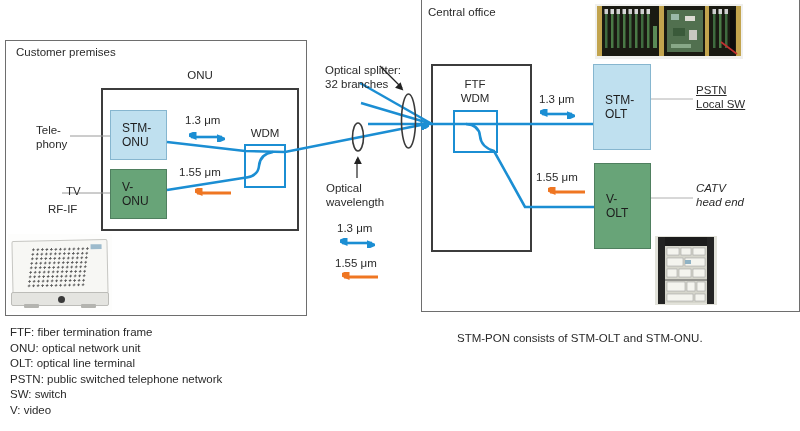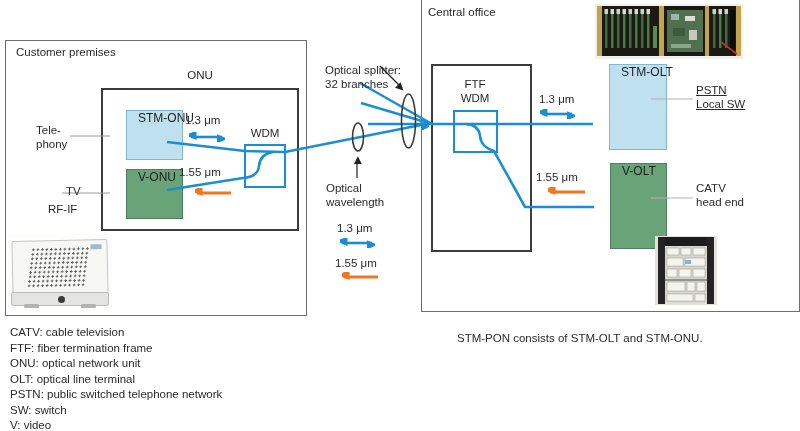--- a/index.html
+++ b/index.html
@@ -6,22 +6,22 @@
   #stage{
     position:relative;width:800px;height:431px;overflow:hidden;background:#fff;
     font-family:"Liberation Sans",sans-serif;color:#2a2a2a;
   }
   .abs{position:absolute;}
   .lbl{position:absolute;font-size:11.5px;line-height:13.5px;white-space:nowrap;color:#2a2a2a;}
   .lbl.center{text-align:center;}
   .outline-box{position:absolute;border:1.5px solid #6e6e6e;background:transparent;}
   .inner-box{position:absolute;border:2px solid #3c3c3c;background:transparent;}
   .node{
-    position:absolute;display:flex;flex-direction:row;
-    font-size:12px;line-height:14.5px;padding-left:11px;box-sizing:border-box;color:#1d1d1d;margin-left:16px;
+    position:absolute;display:flex;flex-direction:column;justify-content:center;
+    font-size:12px;line-height:14.5px;padding-left:11px;box-sizing:border-box;color:#1d1d1d;
   }
   .node.blue{background:#bfe0ef;border:1px solid #86b6cf;}
   .node.green{background:#68a478;border:1px solid #4f7f5f;}
   svg{position:absolute;left:0;top:0;}
   
   .onu-photo{position:absolute;left:8px;top:234px;width:104px;height:78px;background:#fdfdfc;}
   .onu-top{position:absolute;left:4px;top:6px;width:94px;height:53px;background:#f7f7f4;border:1px solid #c6c6c2;border-radius:2px;transform:rotate(-1.2deg);}
   .onu-grid{position:absolute;left:16px;top:6px;width:58px;height:40px;transform:skewX(-8deg);
     background-image:radial-gradient(#5a5a5a 0.9px,transparent 1px);background-size:4.5px 4.5px;}
   .onu-tag{position:absolute;right:5px;top:4px;width:11px;height:5px;background:#9dbbcd;}
@@ -212,31 +212,30 @@
   <div class="lbl center" style="left:444px;top:78px;width:62px;">
     <div>FTF</div>
     <div>WDM</div>
   </div>
   <div class="lbl" style="left:539px;top:93px;">1.3 μm</div>
   <div class="lbl" style="left:536px;top:171px;">1.55 μm</div>
   <div class="lbl" style="left:696px;top:84px;text-decoration:underline;">
     <div>PSTN</div>
     <div>Local SW</div>
   </div>
-  <div class="lbl" style="left:696px;top:182px;">
+  <div class="lbl" style="left:696px;top:182px;font-style:italic;">
     <div>CATV</div>
     <div>head end</div>
   </div>
 
   <div class="lbl" style="left:457px;top:330px;line-height:16px;">
     <div>STM-PON consists of STM-OLT and STM-ONU.</div>
   </div>
 
   <div class="lbl" style="left:10px;top:325px;line-height:15.5px;">
-    <div>CATV: cable television</div>
     <div>FTF: fiber termination frame</div>
     <div>ONU: optical network unit</div>
     <div>OLT: optical line terminal</div>
     <div>PSTN: public switched telephone network</div>
     <div>SW: switch</div>
     <div>V: video</div>
   </div>
 
 </div>
 

